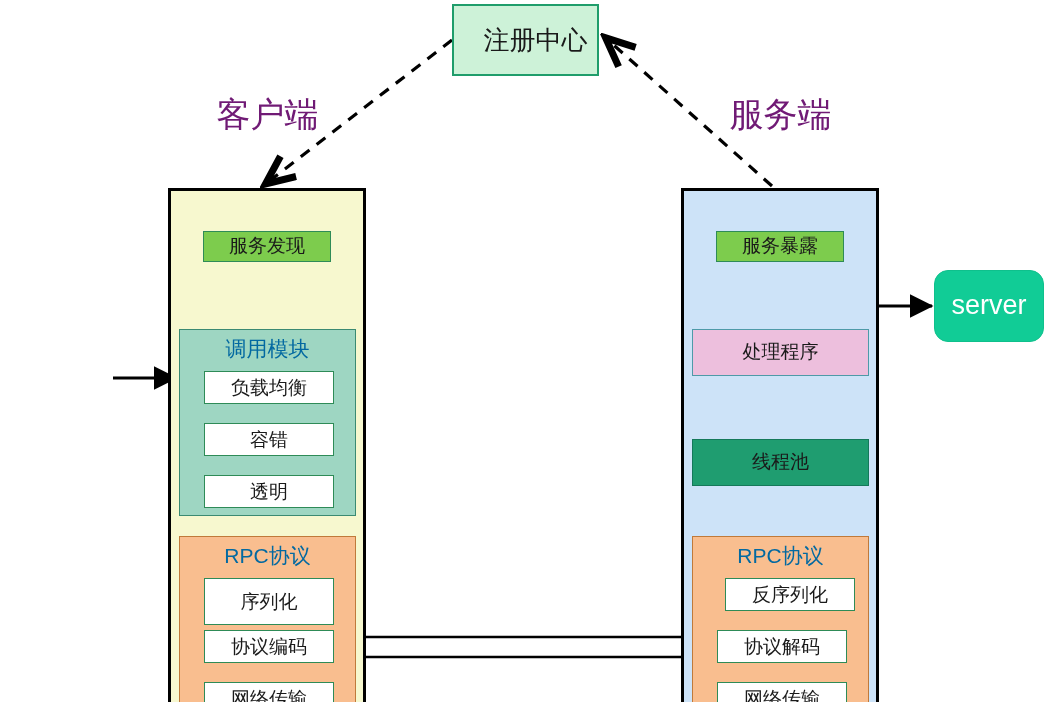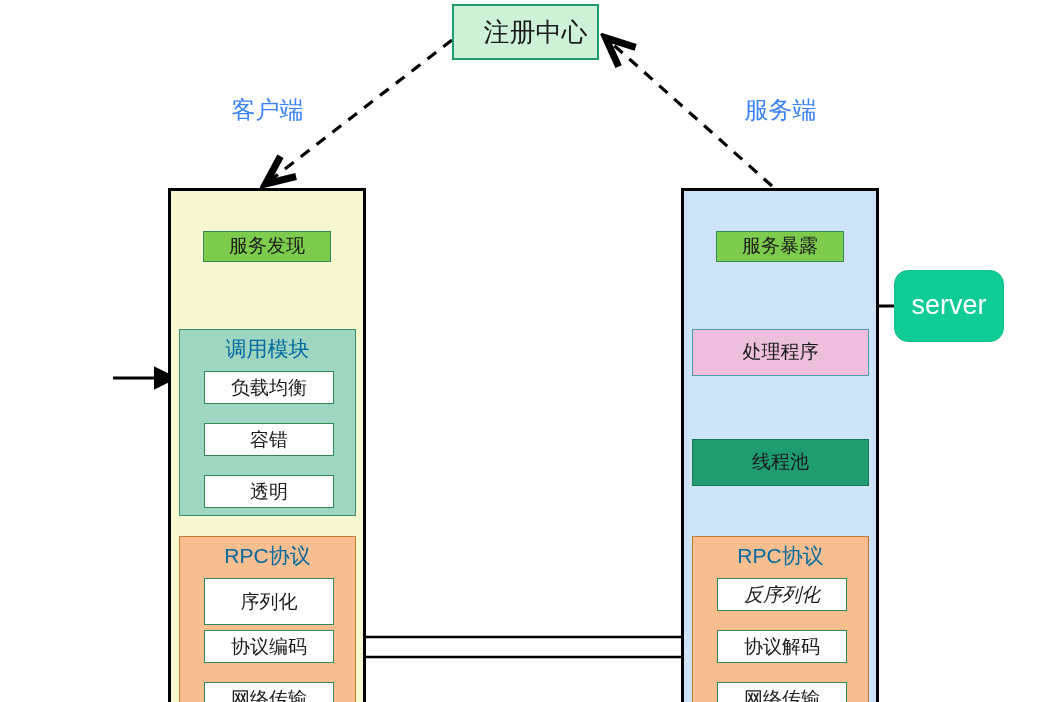--- a/index.html
+++ b/index.html
@@ -40,24 +40,24 @@
   .endpoint {
     background: #11cc96;
     border: 1px solid #0fc08c;
     border-radius: 14px;
     color: #ffffff;
     font-size: 27px;
   }
 
   
   .caption {
-    font-size: 24px;
-    color: #3b82f6;
+    font-size: 34px;
+    color: #701a75;
     display: flex;
-    align-items: flex-end;
+    align-items: flex-start;
     justify-content: center;
   }
 
   
   .panel {
     border: 3px solid #000000;
     margin-top: 44px;
   }
   .panel-client { background: #f7f8cf; }
   .panel-server { background: #cde3f8; }
@@ -133,33 +133,33 @@
 
     <line x1="267" y1="285" x2="267" y2="220" stroke="#000000" stroke-width="3" marker-end="url(#arrow)"></line>
 
     <line x1="862" y1="306" x2="932" y2="306" stroke="#000000" stroke-width="3" marker-end="url(#arrow)"></line>
 
     <line x1="338" y1="637" x2="714" y2="637" stroke="#000000" stroke-width="2.6" marker-end="url(#arrow)"></line>
 
     <line x1="716" y1="657" x2="336" y2="657" stroke="#000000" stroke-width="2.6" marker-end="url(#arrow)"></line>
   </svg>
 
-  <div class="abs box registry" style="left:452px; top:4px; width:147px; height:56px;padding-left:20px;">
+  <div class="abs box registry" style="left:452px; top:4px; width:147px; height:72px;padding-left:20px;">
     <span>注册中心</span>
   </div>
 
   <div class="abs caption" style="left:195px; top:92px; width:145px; height:34px;">
     <span>客户端</span>
   </div>
   <div class="abs caption" style="left:708px; top:92px; width:145px; height:34px;">
     <span>服务端</span>
   </div>
 
 
-  <div class="abs box endpoint" style="left:894px; top:270px; width:110px; height:72px;">
+  <div class="abs box endpoint" style="left:934px; top:270px; width:110px; height:72px;">
     <span>server</span>
   </div>
 
   <div class="abs panel panel-client" style="left:168px; top:144px; width:198px; height:548px;">
 
     <div class="abs box blk-green" style="left:32px; top:40px; width:128px; height:31px;">
       <span>服务发现</span>
     </div>
 
     <div class="abs group group-invoke" style="left:8px; top:138px; width:177px; height:187px; padding-top:8px;">
@@ -201,21 +201,21 @@
       <span>处理程序</span>
     </div>
 
     <div class="abs box blk-teal" style="left:8px; top:248px; width:177px; height:47px;">
       <span>线程池</span>
     </div>
 
     <div class="abs group group-rpc" style="left:8px; top:345px; width:177px; height:187px; padding-top:8px;">
       <div class="group-title">RPC协议</div>
 
-      <div class="abs subitem" style="left:24px; top:41px; width:130px; height:33px;font-style:italic;">
+      <div class="abs subitem" style="left:32px; top:41px; width:130px; height:33px;">
         <span>反序列化</span>
       </div>
       <div class="abs subitem" style="left:24px; top:93px; width:130px; height:33px;">
         <span>协议解码</span>
       </div>
       <div class="abs subitem" style="left:24px; top:145px; width:130px; height:33px;">
         <span>网络传输</span>
       </div>
     </div>
   </div>

